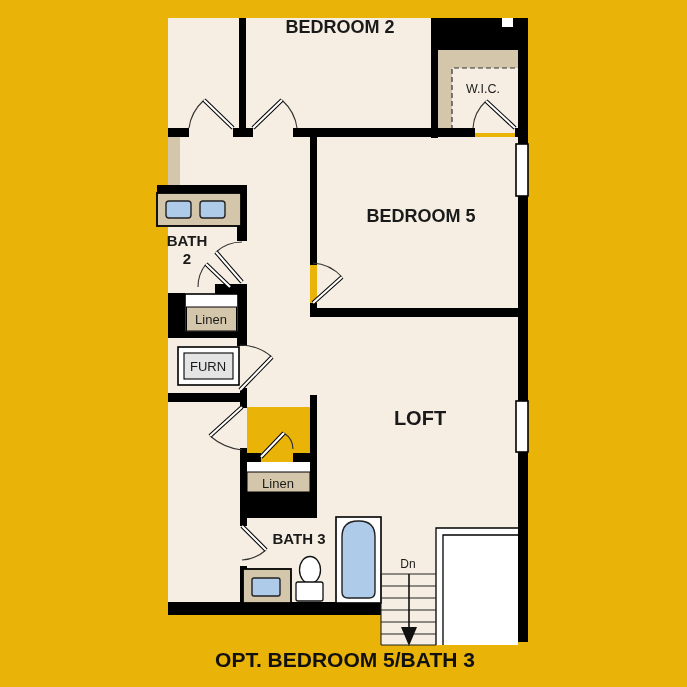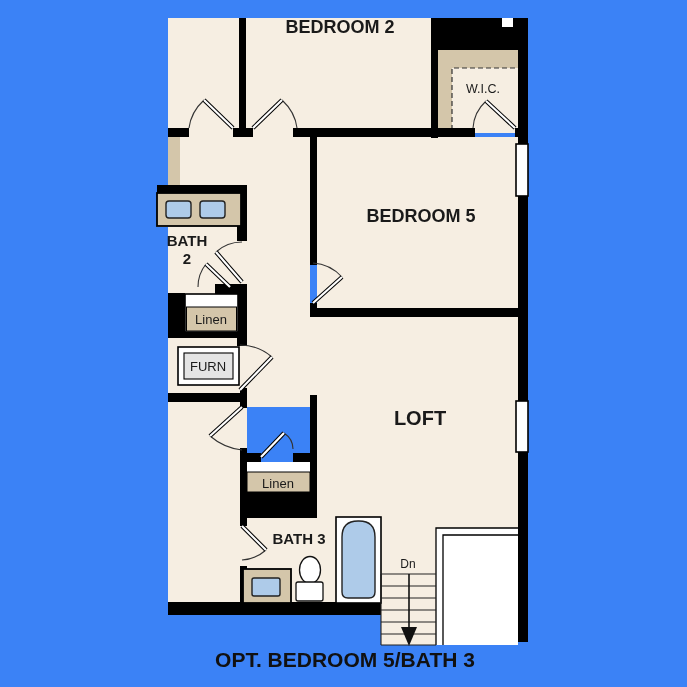--- a/index.html
+++ b/index.html
@@ -1,16 +1,16 @@
 <!DOCTYPE html>
 <html><head>
 <meta charset="utf-8">
 <style>
   html,body{margin:0;padding:0;background:#ffffff;}
-  .stage{position:relative;width:687px;height:687px;background:#3b82f6;overflow:hidden;
+  .stage{position:relative;width:687px;height:687px;background:#eab308;overflow:hidden;
          font-family:"Liberation Sans", sans-serif;}
   svg{display:block}
   .floor{fill:#f6eee2;}
   .wall{fill:#000000;}
   .tan{fill:#d4c6aa;}
   .whitebox{fill:#ffffff;stroke:#000000;stroke-width:1.6;}
   .blue{fill:#aecbe9;stroke:#222222;stroke-width:1.4;}
   .thin{stroke:#000000;stroke-width:1.3;fill:none;}
   .arc{stroke:#333333;stroke-width:1.1;fill:none;}
   .leaf-outer{stroke:#000000;stroke-width:4.2;fill:none;}

